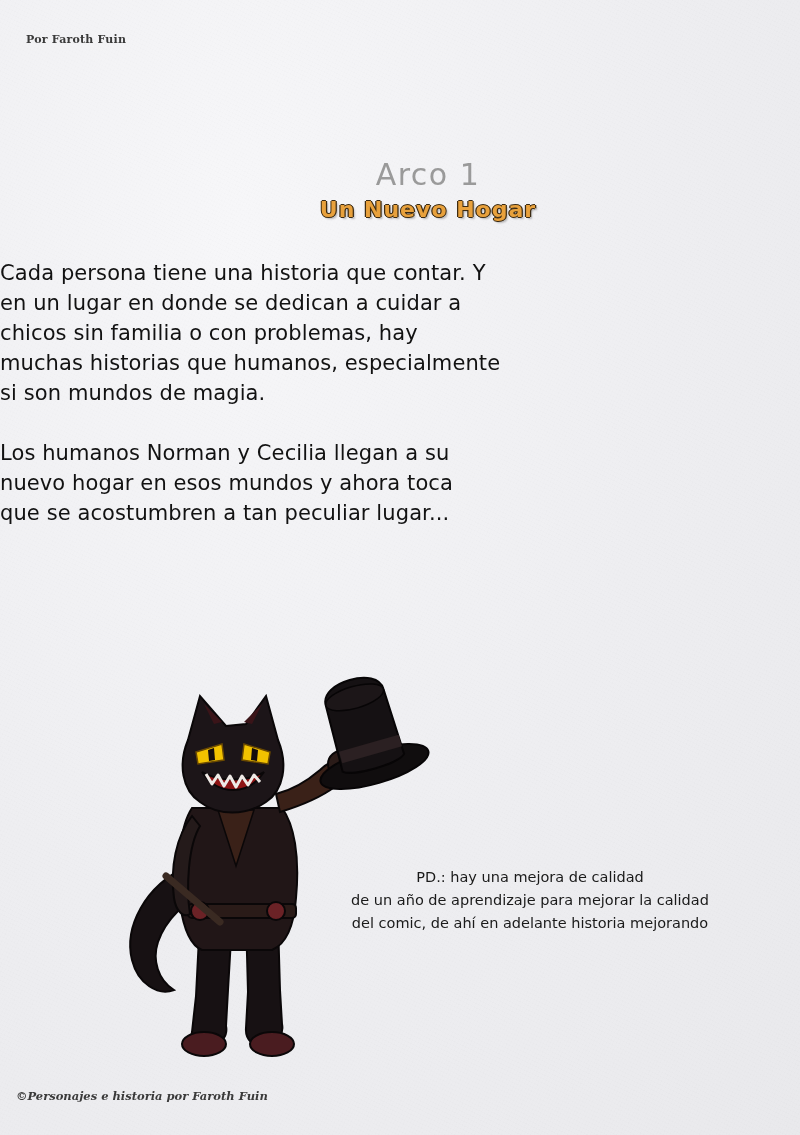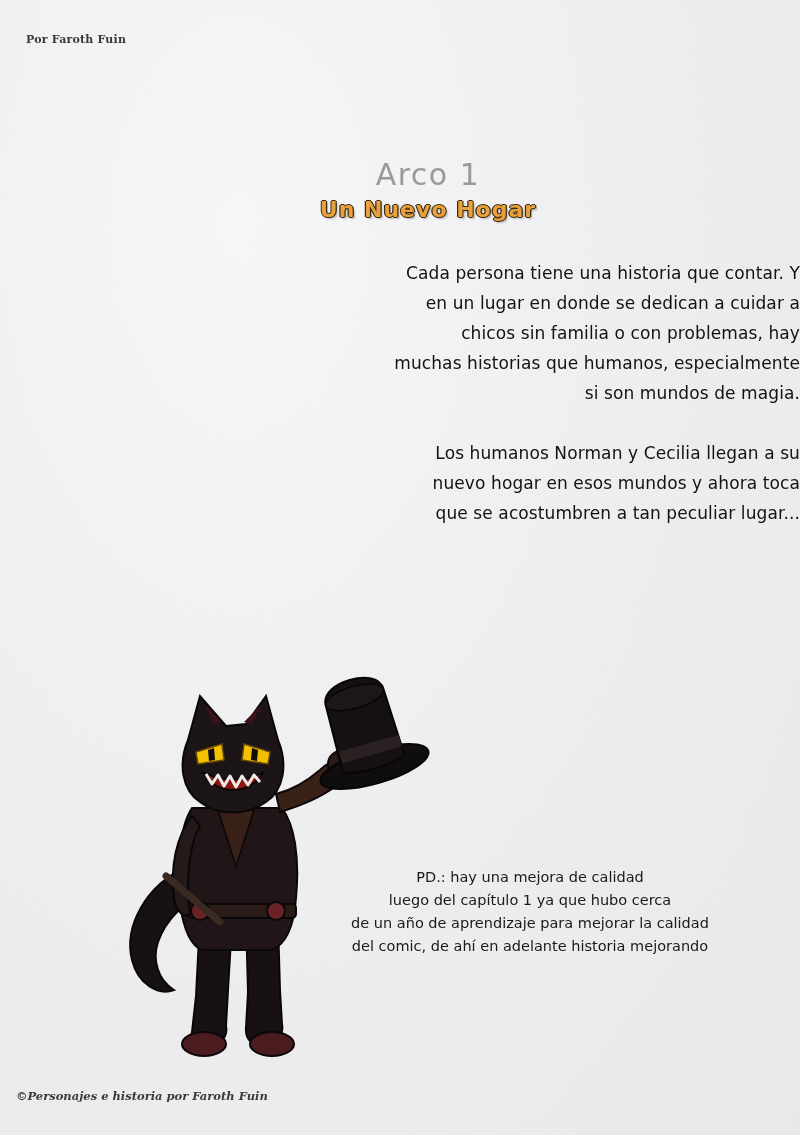--- a/index.html
+++ b/index.html
@@ -70,23 +70,23 @@
       0 -1.2px 0 #3b2a12,
       0 1.2px 0 #3b2a12,
       2px 2px 2px rgba(0,0,0,.25);
   }
 
   .synopsis {
     position: absolute;
     top: 258px;
     left: 0;
     width: 100%;
-    text-align: right;
-    font-family: "DejaVu Sans", sans-serif;
-    font-size: 17px;
+    text-align: left;
+    font-family: "DejaVu Sans", sans-serif;
+    font-size: 21px;
     line-height: 30px;
     color: #121212;
     letter-spacing: .1px;
   }
   .synopsis p { margin: 0; }
   .synopsis .gap { height: 30px; }
 
   .pd-note {
     position: absolute;
     top: 866px;
@@ -190,19 +190,18 @@
       <path d="M112 90 L118 88 L119 100 L113 101 Z" fill="#140d0d"></path>
       <path d="M162 90 L156 88 L155 100 L161 101 Z" fill="#140d0d"></path>
 
       <path d="M106 112 C 122 136, 152 136, 168 112 C 152 122, 122 122, 106 112 Z" fill="#8e1414" stroke="#0a0708" stroke-width="2"></path>
       <path d="M110 114 L116 124 L122 115 L128 126 L134 116 L140 127 L146 116 L152 125 L158 115 L164 122" fill="none" stroke="#efeae6" stroke-width="3" stroke-linejoin="round"></path>
     </svg>
   </div>
 
   <div class="pd-note">
     <p>PD.: hay una mejora de calidad</p>
-    <p>luego del capítulo 1 ya que hubo cerca</p>
     <p>de un año de aprendizaje para mejorar la calidad</p>
     <p>del comic, de ahí en adelante historia mejorando</p>
   </div>
 
   <div class="credit-bottom">©Personajes e historia por Faroth Fuin</div>
 </div>
 
 </body></html>

